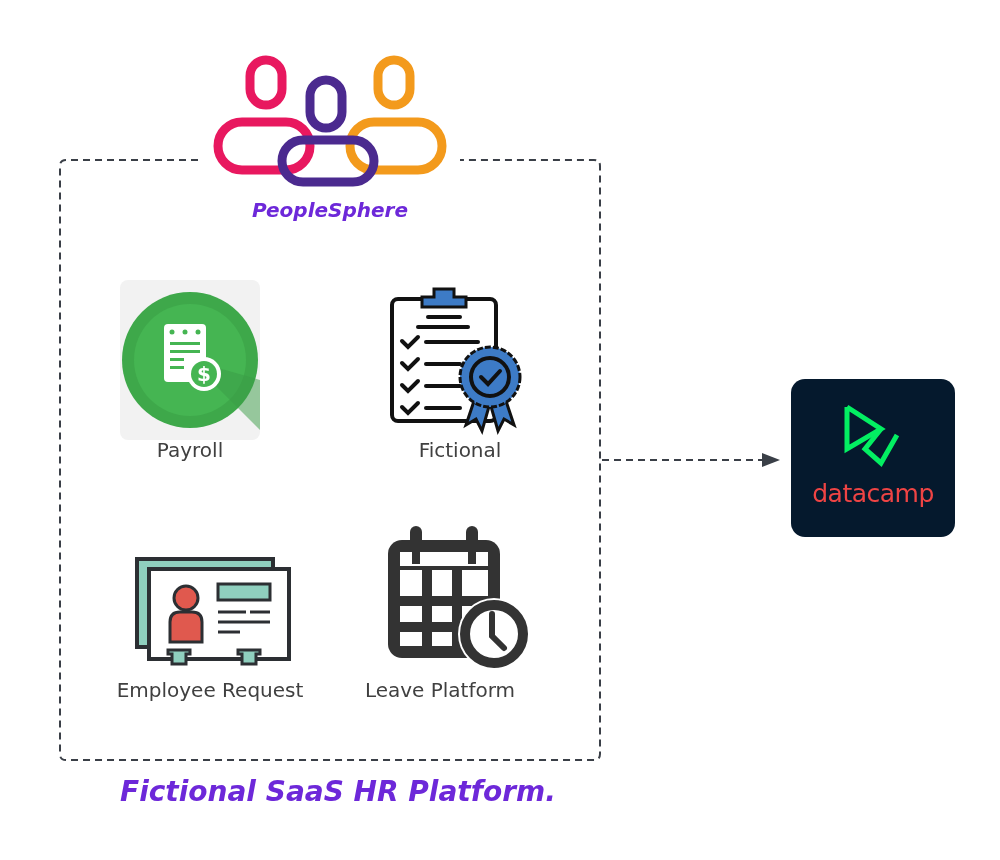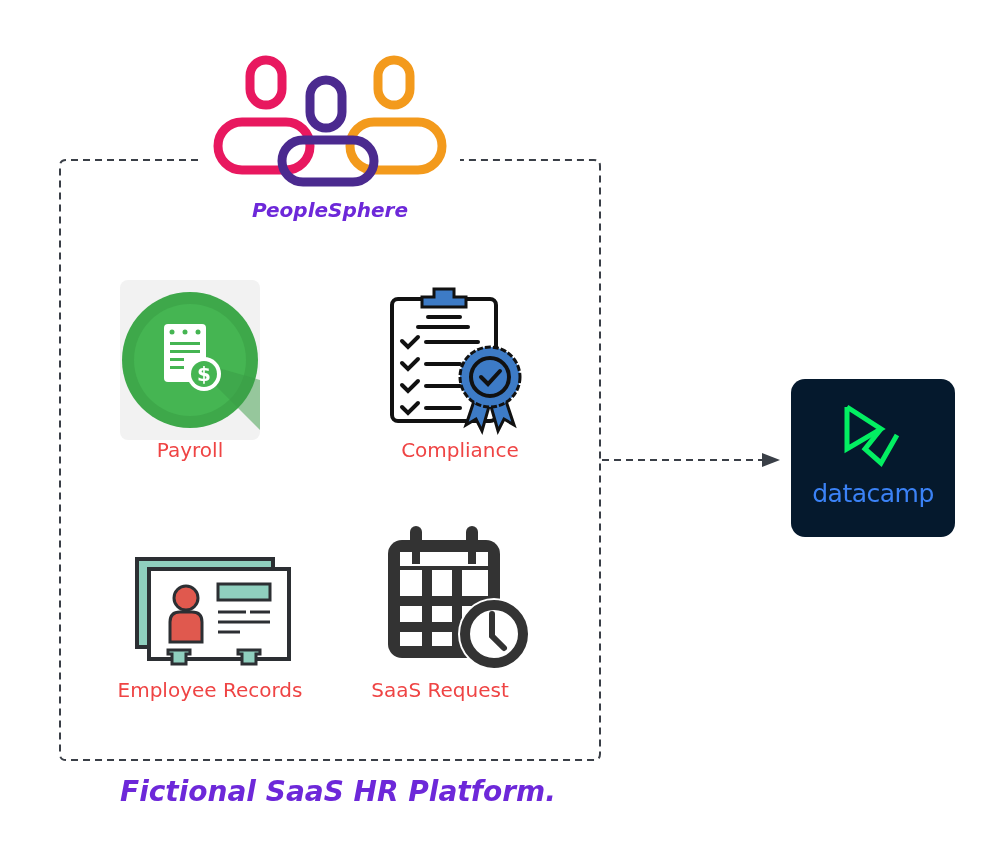--- a/index.html
+++ b/index.html
@@ -1,27 +1,27 @@
 <!DOCTYPE html>
 <html><head>
 <meta charset="utf-8">
 <style>
   html, body { margin: 0; padding: 0; background: #ffffff; }
   body { width: 1000px; height: 860px; position: relative; overflow: hidden;
          font-family: "Liberation Sans", sans-serif; }
   .abs { position: absolute; }
   #frame { left: 0; top: 0; width: 1000px; height: 860px; }
-  .label { position: absolute; font-size: 20px; color: #ef4444; text-align: center;
+  .label { position: absolute; font-size: 20px; color: #404040; text-align: center;
            font-family: "DejaVu Sans", sans-serif; white-space: nowrap; }
   .brand { position: absolute; font-weight: bold; font-style: italic; color: #6d28d9;
            font-family: "DejaVu Sans", sans-serif; white-space: nowrap; text-align: center; }
   #dc-box { left: 791px; top: 379px; width: 164px; height: 158px; background: #05192d;
             border-radius: 14px; }
   #dc-text { position: absolute; left: 0; width: 164px; top: 100px; text-align: center;
-             color: #3b82f6; font-size: 25px; font-family: "DejaVu Sans", sans-serif;
+             color: #ef4444; font-size: 25px; font-family: "DejaVu Sans", sans-serif;
              letter-spacing: -0.5px; }
 </style>
 </head>
 <body>
 
 <svg id="frame" class="abs" viewBox="0 0 1000 860">
   <g fill="none" stroke="#3a3f47" stroke-width="2" stroke-dasharray="7 5">
     <path d="M198 160 H66 Q60 160 60 166 V754 Q60 760 66 760 H594 Q600 760 600 754 V166 Q600 160 594 160 H460"></path>
   </g>
   <g>
@@ -81,40 +81,40 @@
         <line x1="38" y1="101" x2="72" y2="101"></line>
       <polyline points="14,122 20,128 30,118"></polyline>
         <line x1="38" y1="123" x2="72" y2="123"></line>
     </g>
     <path d="M88 110 L78 140 L88 134 L94 146 L102 118 Z" fill="#3d7bc6" stroke="#111" stroke-width="3"></path>
     <path d="M116 110 L126 140 L116 134 L110 146 L102 118 Z" fill="#3d7bc6" stroke="#111" stroke-width="3"></path>
     <circle cx="102" cy="92" r="30" fill="#3d7bc6" stroke="#111" stroke-width="3" stroke-dasharray="6 2"></circle>
     <circle cx="102" cy="92" r="19" fill="#3d7bc6" stroke="#111" stroke-width="4"></circle>
     <polyline points="93,92 100,99 112,86" fill="none" stroke="#111" stroke-width="4" stroke-linecap="round"></polyline>
   </svg>
-  <div class="label" style="left:380px;top:438px;width:160px;">Compliance</div>
+  <div class="label" style="left:380px;top:438px;width:160px;">Fictional</div>
 </div>
 
 <div>
   <svg class="abs" style="left:134px;top:556px;" width="158" height="112" viewBox="0 0 158 112">
     <rect x="3" y="3" width="136" height="88" fill="#8fcfbe" stroke="#2c2f33" stroke-width="4"></rect>
     <rect x="15" y="13" width="140" height="90" fill="#ffffff" stroke="#2c2f33" stroke-width="4"></rect>
     <circle cx="52" cy="42" r="12" fill="#e0594e" stroke="#2c2f33" stroke-width="3"></circle>
     <path d="M36 86 v-20 q0-10 10-10 h12 q10 0 10 10 v20 z" fill="#e0594e" stroke="#2c2f33" stroke-width="3"></path>
     <rect x="84" y="28" width="52" height="16" fill="#8fcfbe" stroke="#2c2f33" stroke-width="3"></rect>
     <g stroke="#2c2f33" stroke-width="3">
       <line x1="84" y1="56" x2="112" y2="56"></line>
         <line x1="116" y1="56" x2="136" y2="56"></line>
       <line x1="84" y1="66" x2="136" y2="66"></line>
       <line x1="84" y1="76" x2="106" y2="76"></line>
     </g>
     <path d="M34 94 h22 v4 h-4 v10 h-14 v-10 h-4 z" fill="#8fcfbe" stroke="#2c2f33" stroke-width="3"></path>
     <path d="M104 94 h22 v4 h-4 v10 h-14 v-10 h-4 z" fill="#8fcfbe" stroke="#2c2f33" stroke-width="3"></path>
   </svg>
-  <div class="label" style="left:100px;top:678px;width:220px;">Employee Records</div>
+  <div class="label" style="left:100px;top:678px;width:220px;">Employee Request</div>
 </div>
 
 <div>
   <svg class="abs" style="left:378px;top:522px;" width="155" height="148" viewBox="0 0 155 148">
     <rect x="10" y="18" width="112" height="118" rx="14" fill="#333333"></rect>
     <rect x="22" y="48" width="88" height="76" fill="#ffffff"></rect>
     <g fill="#333333">
       <rect x="22" y="74" width="88" height="10"></rect>
       <rect x="22" y="100" width="88" height="10"></rect>
       <rect x="44" y="48" width="10" height="76"></rect>
@@ -122,21 +122,21 @@
       <rect x="32" y="4" width="12" height="30" rx="6"></rect>
       <rect x="88" y="4" width="12" height="30" rx="6"></rect>
     </g>
     <rect x="22" y="30" width="88" height="14" fill="#ffffff"></rect>
     <rect x="34" y="24" width="8" height="18" fill="#333333"></rect>
     <rect x="90" y="24" width="8" height="18" fill="#333333"></rect>
     <circle cx="116" cy="112" r="36" fill="#ffffff"></circle>
     <circle cx="116" cy="112" r="29" fill="#ffffff" stroke="#333333" stroke-width="10"></circle>
     <polyline points="114,92 114,114 126,126" fill="none" stroke="#333333" stroke-width="6" stroke-linecap="round"></polyline>
   </svg>
-  <div class="label" style="left:350px;top:678px;width:180px;">SaaS Request</div>
+  <div class="label" style="left:350px;top:678px;width:180px;">Leave Platform</div>
 </div>
 
 <div class="brand" style="left:120px;top:775px;width:420px;font-size:28px;">Fictional SaaS HR Platform.</div>
 
 <div id="dc-box" class="abs">
   <svg class="abs" style="left:50px;top:22px;" width="70" height="70" viewBox="0 0 70 70">
     <polyline points="6,6 6,48 40,28 6,6" fill="none" stroke="#03ef62" stroke-width="5" stroke-linejoin="miter"></polyline>
     <polyline points="40,28 24,48 40,62 56,34" fill="none" stroke="#03ef62" stroke-width="5"></polyline>
   </svg>
   <div id="dc-text">datacamp</div>

